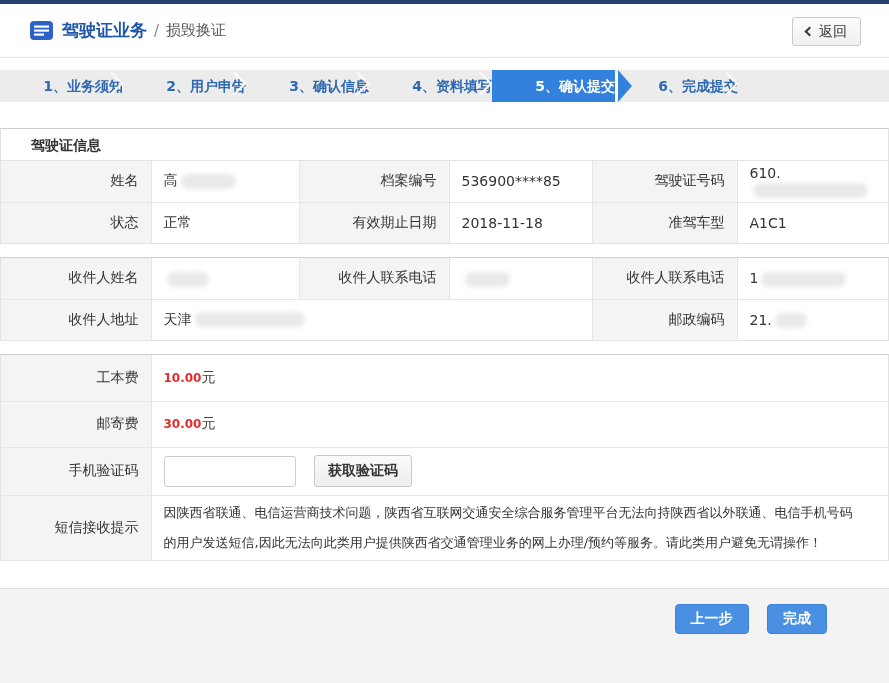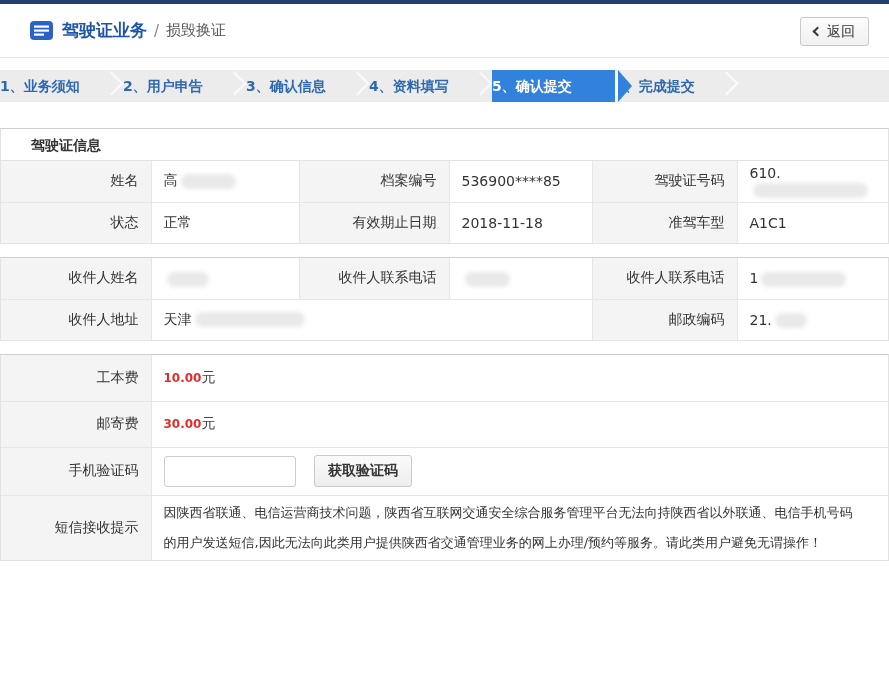--- a/index.html
+++ b/index.html
@@ -8,30 +8,30 @@
   .page { width:889px; height:683px; display:flex; flex-direction:column; }
 
   
   .top-accent { height:4px; background:#24406f; }
   .header { height:54px; border-bottom:1px solid #e5e5e5; display:flex; align-items:center;
             padding:0 30px; position:relative; background:#fff; }
   .hdr-icon { display:inline-flex; margin-right:9px; }
   .hdr-title { color:#1d56a9; font-size:17px; font-weight:bold; }
   .hdr-divider { color:#888; font-size:15px; margin:0 7px; }
   .hdr-subtitle { color:#555; font-size:15px; }
-  .back-btn { position:absolute; right:20px; top:13px; height:29px; padding:0 13px;
+  .back-btn { position:absolute; right:28px; top:13px; height:29px; padding:0 13px;
               background:linear-gradient(#fcfcfc,#f0f0f0); border:1px solid #c9c9c9; border-radius:3px;
               font-size:14px; color:#333; cursor:pointer; display:inline-flex; align-items:center;
               font-family:Liberation Sans, sans-serif; }
   .back-chevron { width:7px; height:7px; border-left:2px solid #3a3a3a; border-bottom:2px solid #3a3a3a;
                   transform:rotate(45deg); display:inline-block; margin-right:6px; }
 
   
   .steps { margin-top:12px; height:32px; background:#ececec; display:flex; position:relative; }
-  .step { width:123px; height:32px; line-height:32px; text-align:left; font-weight:bold;
+  .step { width:123px; height:32px; line-height:32px; text-align:right; font-weight:bold;
           color:#2d68b1; position:relative; cursor:pointer; }
   .step:not(.active)::after { content:""; position:absolute; right:3px; top:5px; width:15px; height:15px;
           border-top:2px solid #fafafa; border-right:2px solid #fafafa; transform:rotate(45deg); }
   .step.active { background:#3181dd; color:#fff; z-index:2; }
   .step.active::before { content:""; position:absolute; left:100%; top:0;
           border-left:14px solid #fff; border-top:16px solid transparent; border-bottom:16px solid transparent; }
   .step.active::after { content:""; position:absolute; left:calc(100% + 3px); top:0;
           border-left:14px solid #3181dd; border-top:16px solid transparent; border-bottom:16px solid transparent; }
 
   
@@ -189,13 +189,17 @@
         </tr>
         <tr class="notice-row">
           <td class="lbl">短信接收提示</td>
           <td class="val notice-text">因陕西省联通、电信运营商技术问题，陕西省互联网交通安全综合服务管理平台无法向持陕西省以外联通、电信手机号码的用户发送短信,因此无法向此类用户提供陕西省交通管理业务的网上办理/预约等服务。请此类用户避免无谓操作！</td>
         </tr>
       </tbody>
         </table>
     </div>
   </div>
 
+  <div class="footer">
+    <button class="blue-btn">上一步</button>
+    <button class="blue-btn">完成</button>
+  </div>
 </div>
 
 </body></html>

